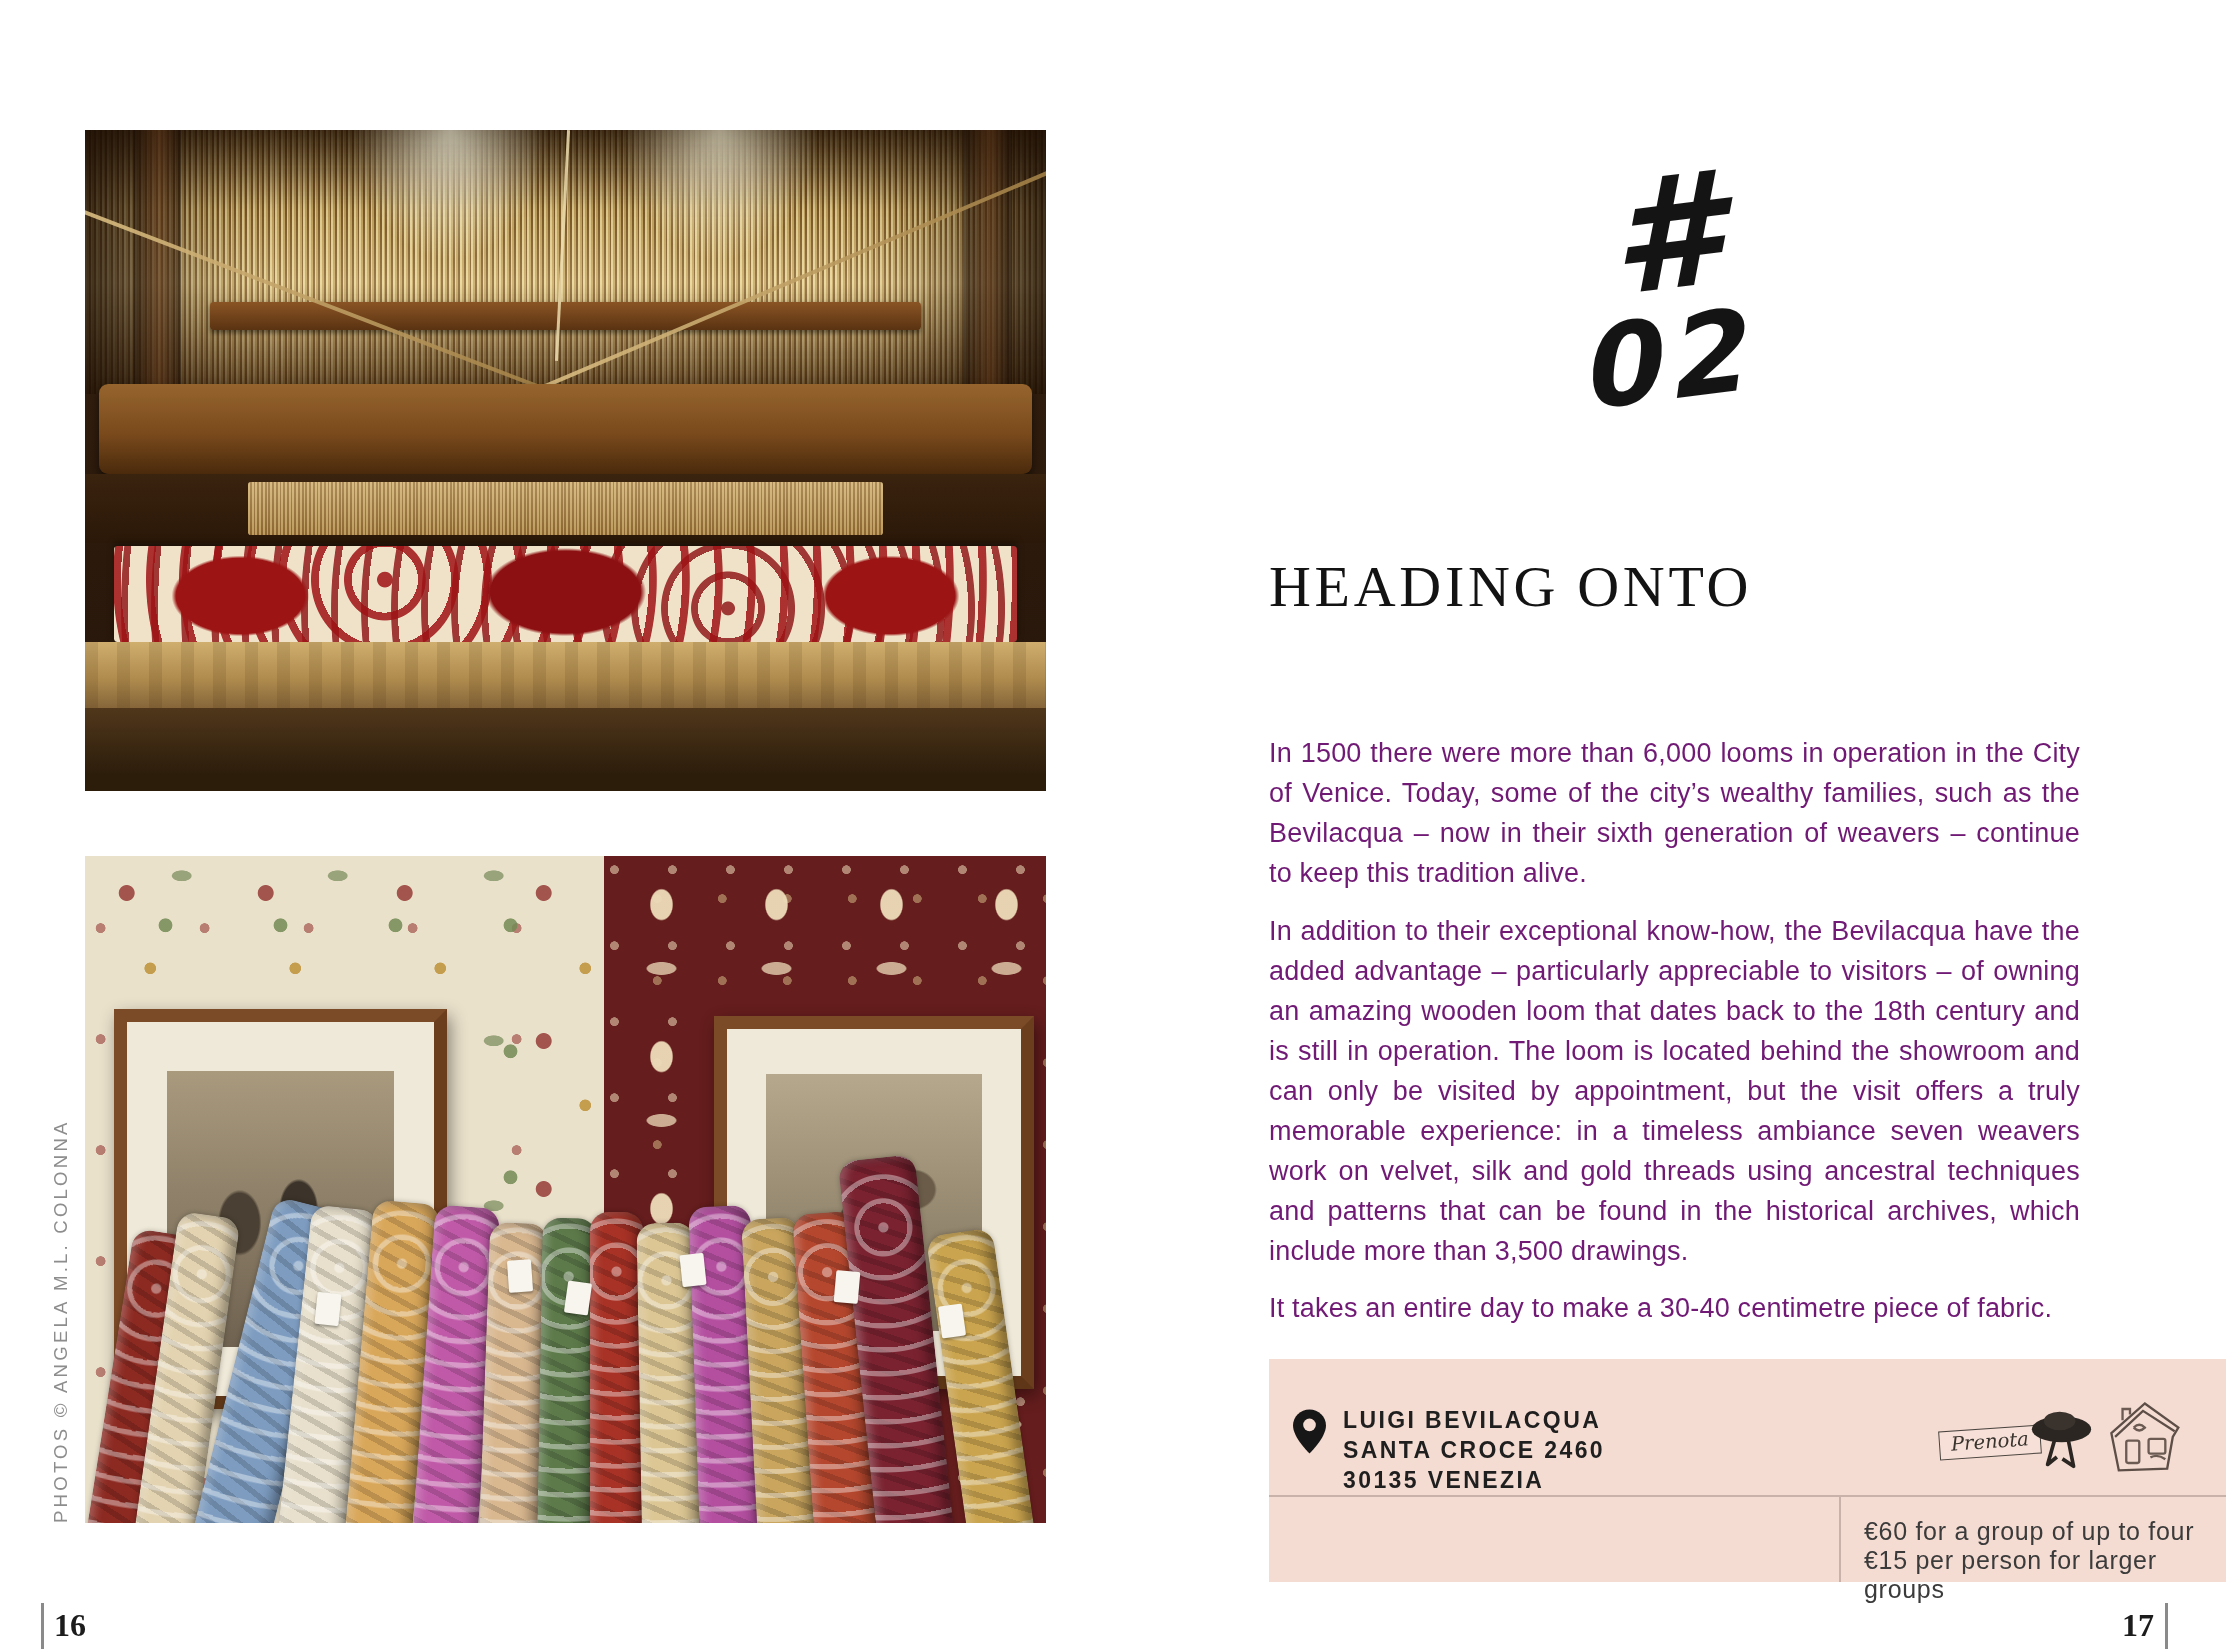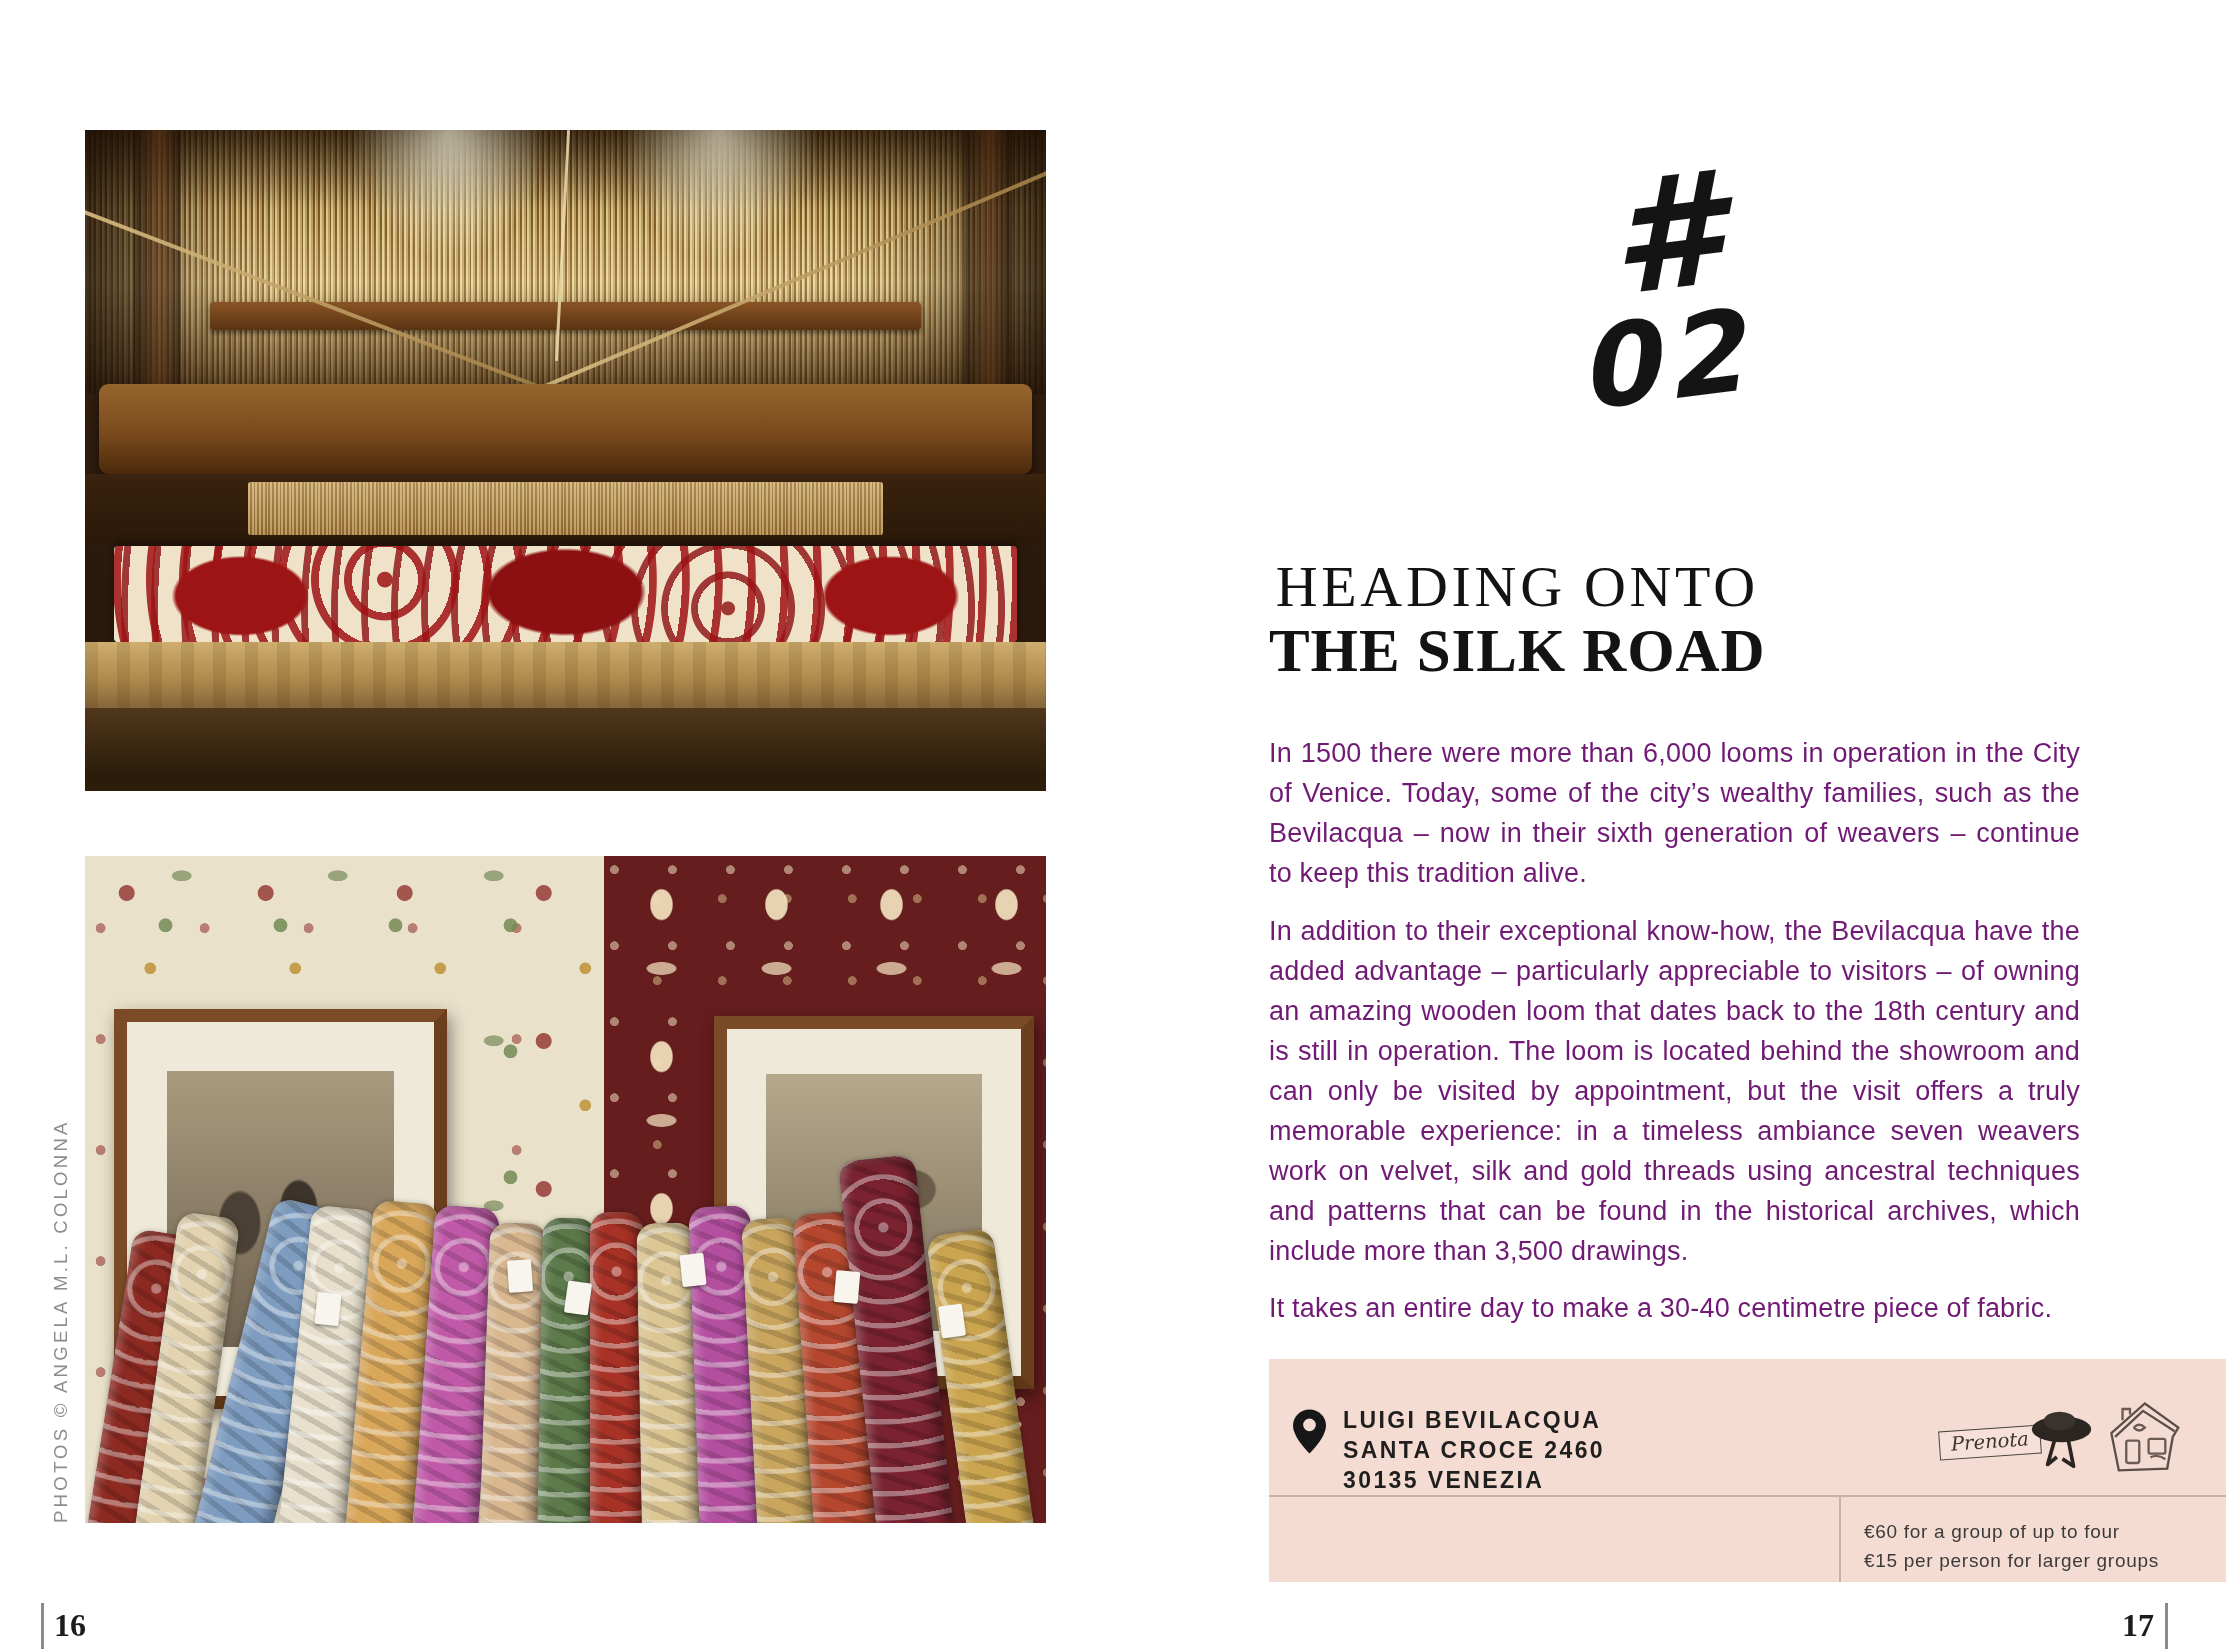--- a/index.html
+++ b/index.html
@@ -142,21 +142,21 @@
   .prenota-stamp{position:absolute; left:670px; top:69px; padding:0.9px 11px 2.8px;
     border:1.9px solid #4a443f; transform:rotate(-4deg);
     font-family:"DejaVu Serif","Liberation Serif",serif; font-style:italic;
     font-size:19.5px; color:#3a342f; background:rgba(255,255,255,.12);}
   .hat-icon{position:absolute; left:759px; top:48px; width:67px; height:63px;}
   .house-icon{position:absolute; left:833px; top:37px; width:82px; height:80px;}
   .hr-div{position:absolute; left:0; right:0; top:136px; height:1.9px; background:#c8b2a9;}
   .v-div{position:absolute; left:570px; top:138px; bottom:0; width:1.9px; background:#c8b2a9;}
   .visits{position:absolute; left:74px; top:148px; font-size:20.4px; line-height:25px;
     letter-spacing:0.7px; color:#3b3b3b;}
-  .pricing{position:absolute; left:595px; top:158px; font-size:19px; line-height:29px;
+  .pricing{position:absolute; left:595px; top:158px; font-size:25px; line-height:29px;
     letter-spacing:0.7px; color:#3b3b3b;}
 </style>
 </head>
 <body>
 
 <div class="spread">
 
   <figure class="photo photo-loom" style="margin:0" aria-label="Antique wooden loom with golden warp threads and a red baroque velvet band in progress">
     <div class="p1-bg"></div>
     <div class="p1-threads"></div>
@@ -214,21 +214,20 @@
   <div class="folio-rule folio-rule rule-16" style="position:absolute;"></div>
   <div class="folio folio-16">16</div>
 
   <div class="issue-number">
     <span class="issue-hash">#</span>
     <span class="issue-num">02</span>
   </div>
 
   <h1 class="headline">
     <span class="l1">HEADING ONTO</span>
-    <span class="l2">THE SILK ROAD</span>
   </h1>
 
   <div class="body-copy">
     <p>In 1500 there were more than 6,000 looms in operation in the City of Venice. Today, some of the city’s wealthy families, such as the Bevilacqua – now in their sixth generation of weavers – continue to keep this tradition alive.</p>
     <p>In addition to their exceptional know-how, the Bevilacqua have the added advantage – particularly appreciable to visitors – of owning an amazing wooden loom that dates back to the 18th century and is still in operation. The loom is located behind the showroom and can only be visited by appointment, but the visit offers a truly memorable experience: in a timeless ambiance seven weavers work on velvet, silk and gold threads using ancestral techniques and patterns that can be found in the historical archives, which include more than 3,500 drawings.</p>
     <p>It takes an entire day to make a 30-40 centimetre piece of fabric.</p>
   </div>
 
   <div class="info-box">
     <svg class="pin-icon" viewBox="0 0 24 32" aria-hidden="true">

